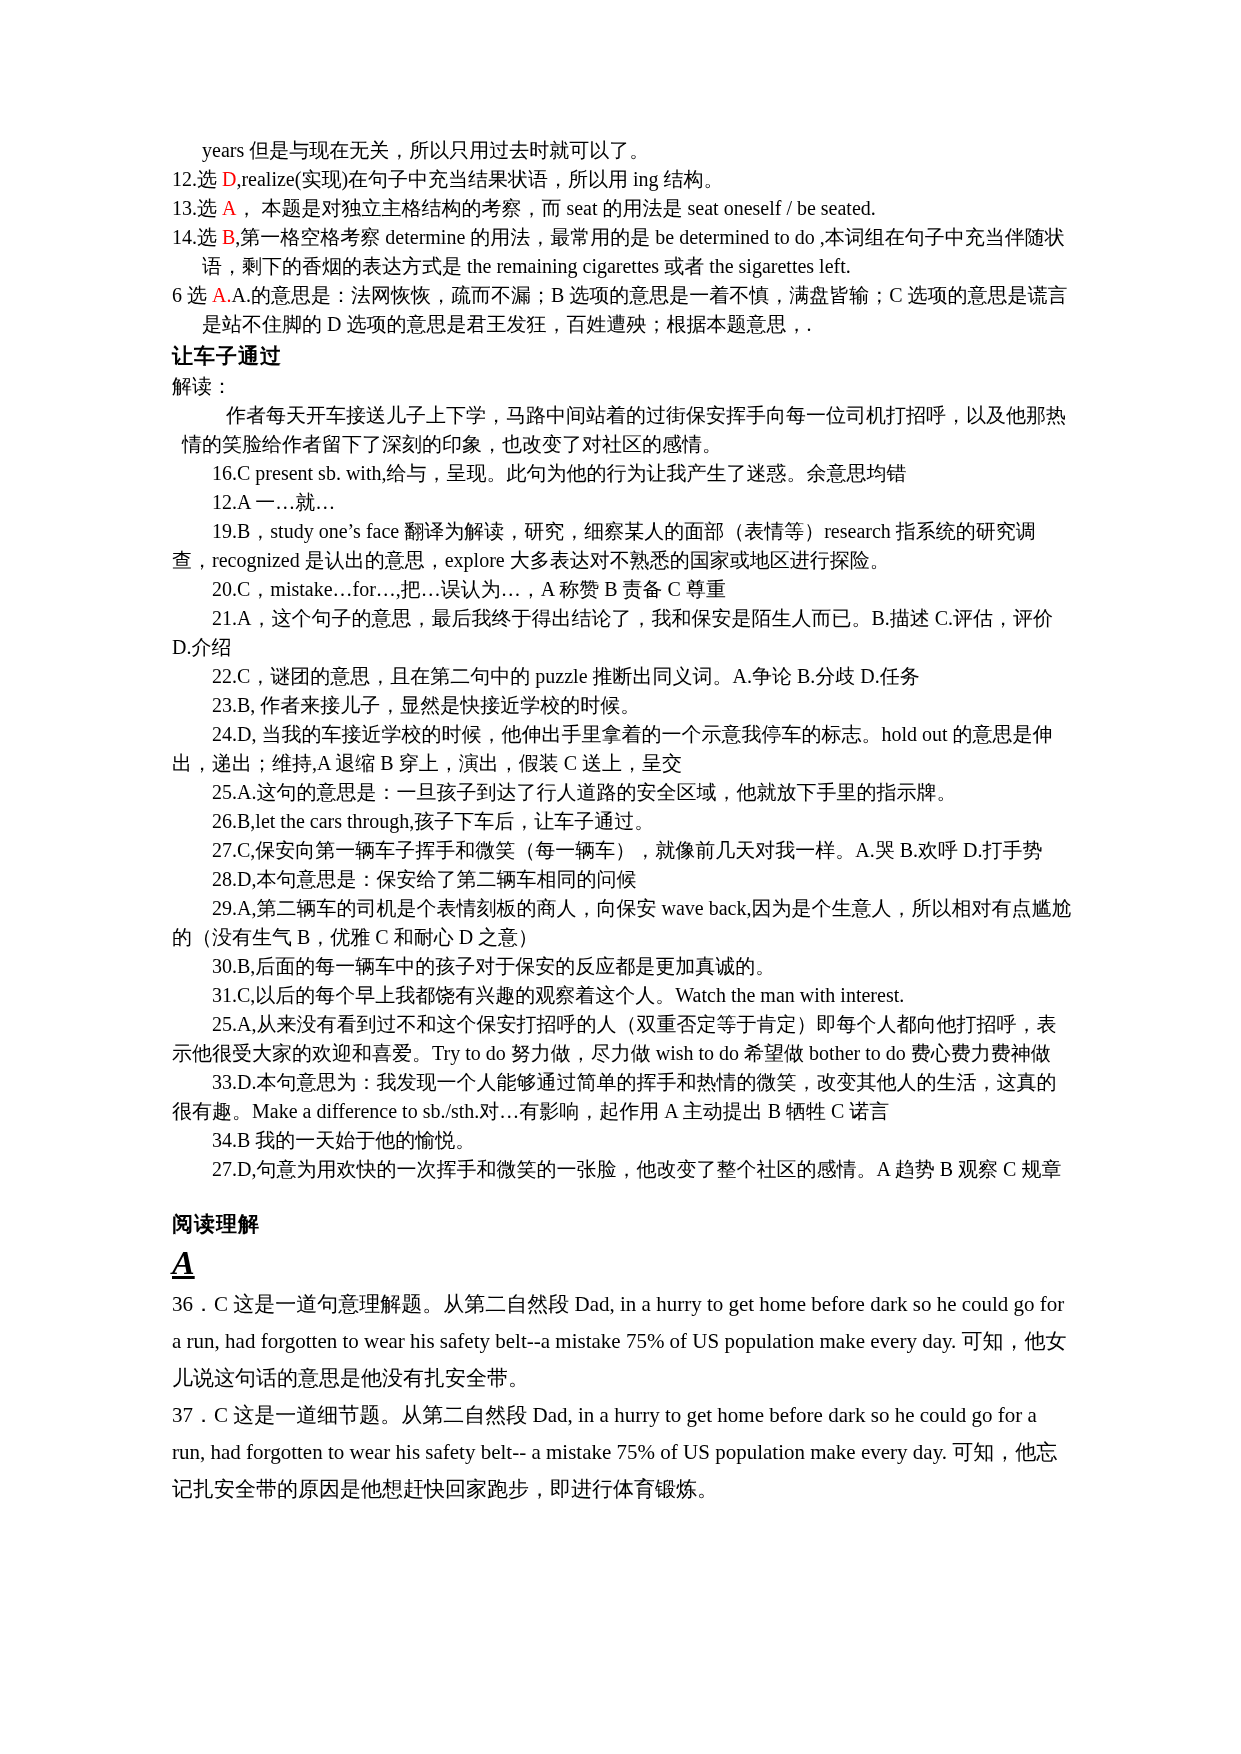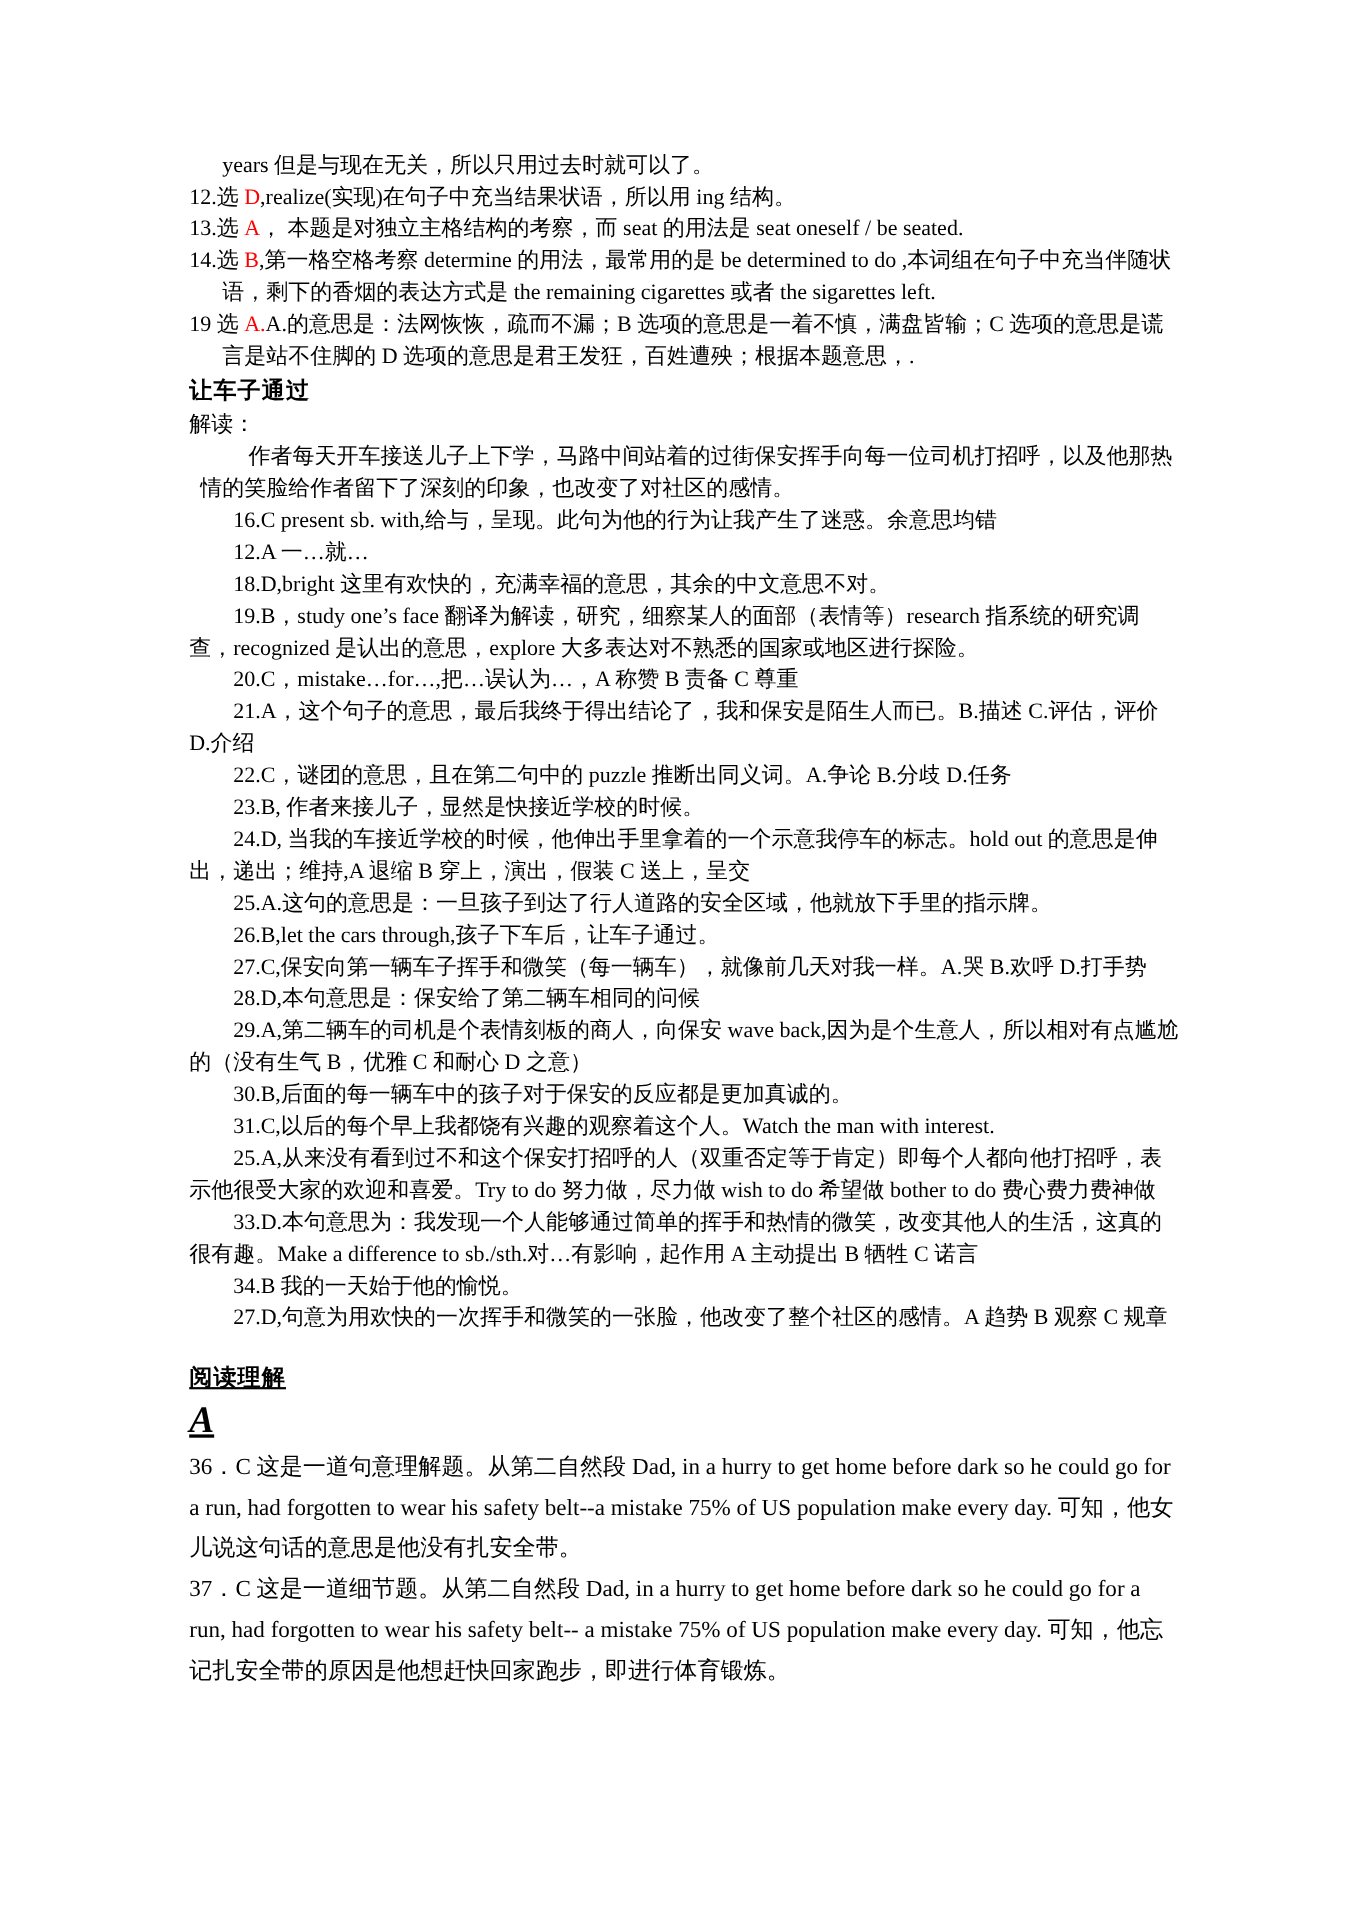--- a/index.html
+++ b/index.html
@@ -38,21 +38,21 @@
     font-size: 20px;
     line-height: 29px;
   }
   
   .para {
     font-size: 20px;
     line-height: 29px;
     text-indent: 2em;
   }
   .cloze-summary { text-indent: 2.2em; margin-left: 10px; }
-  .reading-heading { margin-top: 23px; text-decoration: underline; }
+  .reading-heading { margin-top: 23px; }
   .passage-label {
     font-family: "Liberation Serif", serif;
     font-size: 34px;
     font-weight: bold;
     font-style: italic;
     text-decoration: underline;
     line-height: 44px;
     margin: 1px 0 1px 0;
   }
   .reading-item {
@@ -68,36 +68,35 @@
   <section class="grammar">
 
       <p class="g-line cont"><span>years 但是与现在无关，所以只用过去时就可以了。</span><span class="red"></span><span></span></p>
 
       <p class="g-line"><span>12.选 </span><span class="red">D</span><span>,realize(实现)在句子中充当结果状语，所以用 ing 结构。</span></p>
 
       <p class="g-line"><span>13.选 </span><span class="red">A</span><span>， 本题是对独立主格结构的考察，而 seat  的用法是 seat oneself / be seated.</span></p>
 
       <p class="g-line"><span>14.选 </span><span class="red">B</span><span>,第一格空格考察 determine 的用法，最常用的是 be determined to do ,本词组在句子中充当伴随状语，剩下的香烟的表达方式是  the remaining cigarettes 或者 the sigarettes left.</span></p>
 
-      <p class="g-line"><span>19 选 </span><span class="red">A.</span><span>A.的意思是：法网恢恢，疏而不漏；B 选项的意思是一着不慎，满盘皆输；C 选项的意思是谎言是站不住脚的 D 选项的意思是君王发狂，百姓遭殃；根据本题意思，.</span></p>
+      <p class="g-line"><span>6 选 </span><span class="red">A.</span><span>A.的意思是：法网恢恢，疏而不漏；B 选项的意思是一着不慎，满盘皆输；C 选项的意思是谎言是站不住脚的 D 选项的意思是君王发狂，百姓遭殃；根据本题意思，.</span></p>
     </section>
 
   <h2 class="heading">让车子通过</h2>
 
   <p class="plain">解读：</p>
 
   <p class="para cloze-summary">作者每天开车接送儿子上下学，马路中间站着的过街保安挥手向每一位司机打招呼，以及他那热情的笑脸给作者留下了深刻的印象，也改变了对社区的感情。</p>
 
   <div>
 
       <p class="para">16.C present sb. with,给与，呈现。此句为他的行为让我产生了迷惑。余意思均错</p>
 
       <p class="para">12.A 一…就…</p>
 
-      <p class="para">18.D,bright 这里有欢快的，充满幸福的意思，其余的中文意思不对。</p>
 
       <p class="para">19.B，study one’s face 翻译为解读，研究，细察某人的面部（表情等）research 指系统的研究调查，recognized 是认出的意思，explore 大多表达对不熟悉的国家或地区进行探险。</p>
 
       <p class="para">20.C，mistake…for…,把…误认为…，A 称赞 B 责备 C 尊重</p>
 
       <p class="para">21.A，这个句子的意思，最后我终于得出结论了，我和保安是陌生人而已。B.描述 C.评估，评价 D.介绍</p>
 
       <p class="para">22.C，谜团的意思，且在第二句中的 puzzle 推断出同义词。A.争论 B.分歧 D.任务</p>
 
       <p class="para">23.B, 作者来接儿子，显然是快接近学校的时候。</p>

